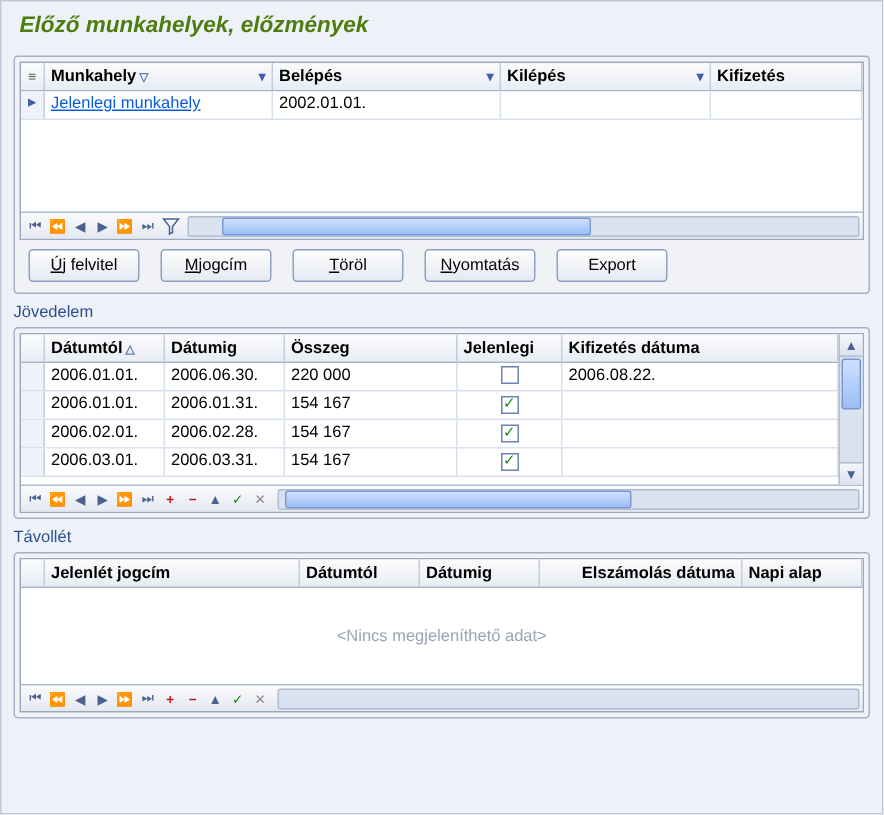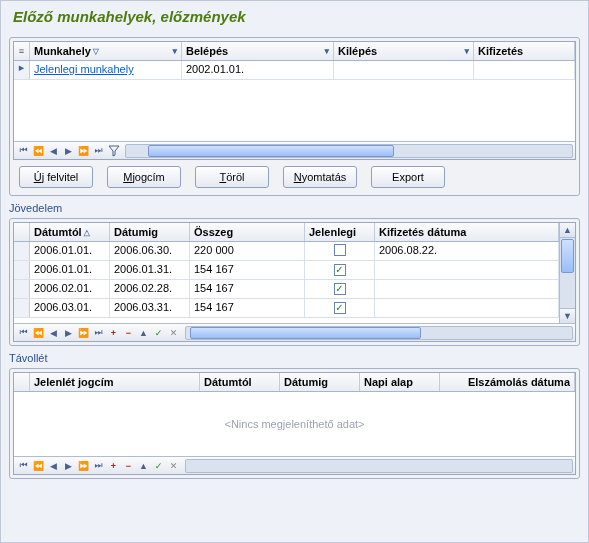--- a/index.html
+++ b/index.html
@@ -347,25 +347,25 @@
         <div class="gh gh-ind"></div>
         <div class="gh" style="width:170px">
             <span>Jelenlét jogcím</span>
           </div>
         <div class="gh" style="width:80px">
             <span>Dátumtól</span>
           </div>
         <div class="gh" style="width:80px">
             <span>Dátumig</span>
           </div>
+        <div class="gh" style="flex:1;justify-content:flex-end">
+            <span>Elszámolás dátuma</span>
+          </div>
         <div class="gh" style="width:80px">
             <span>Napi alap</span>
-          </div>
-        <div class="gh" style="flex:1;justify-content:flex-end">
-            <span>Elszámolás dátuma</span>
           </div>
       </div>
       <div class="grid-body" style="min-height:62px">
         <div class="empty-msg">&lt;Nincs megjeleníthető adat&gt;</div>
       </div>
       <div class="nav-bar">
         <span class="nav-btn">⏮</span>
         <span class="nav-btn">⏪</span>
         <span class="nav-btn">◀</span>
         <span class="nav-btn">▶</span>

